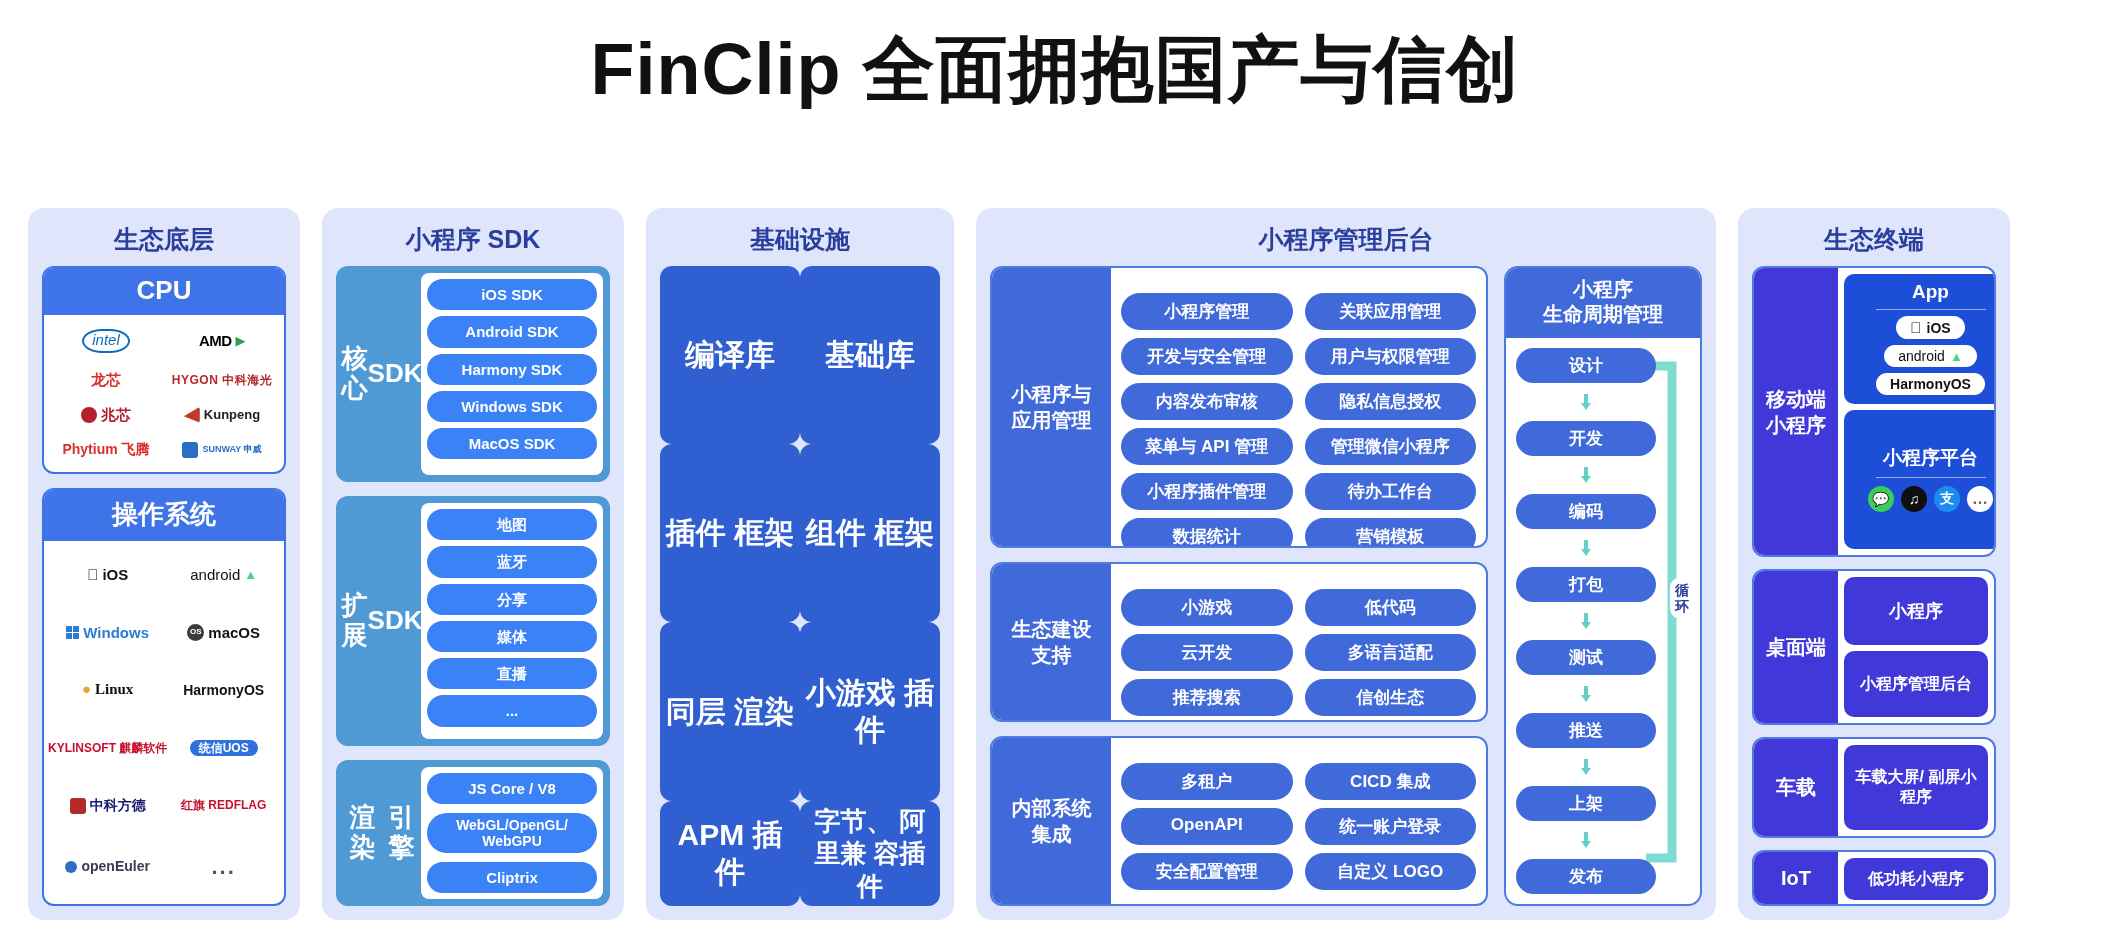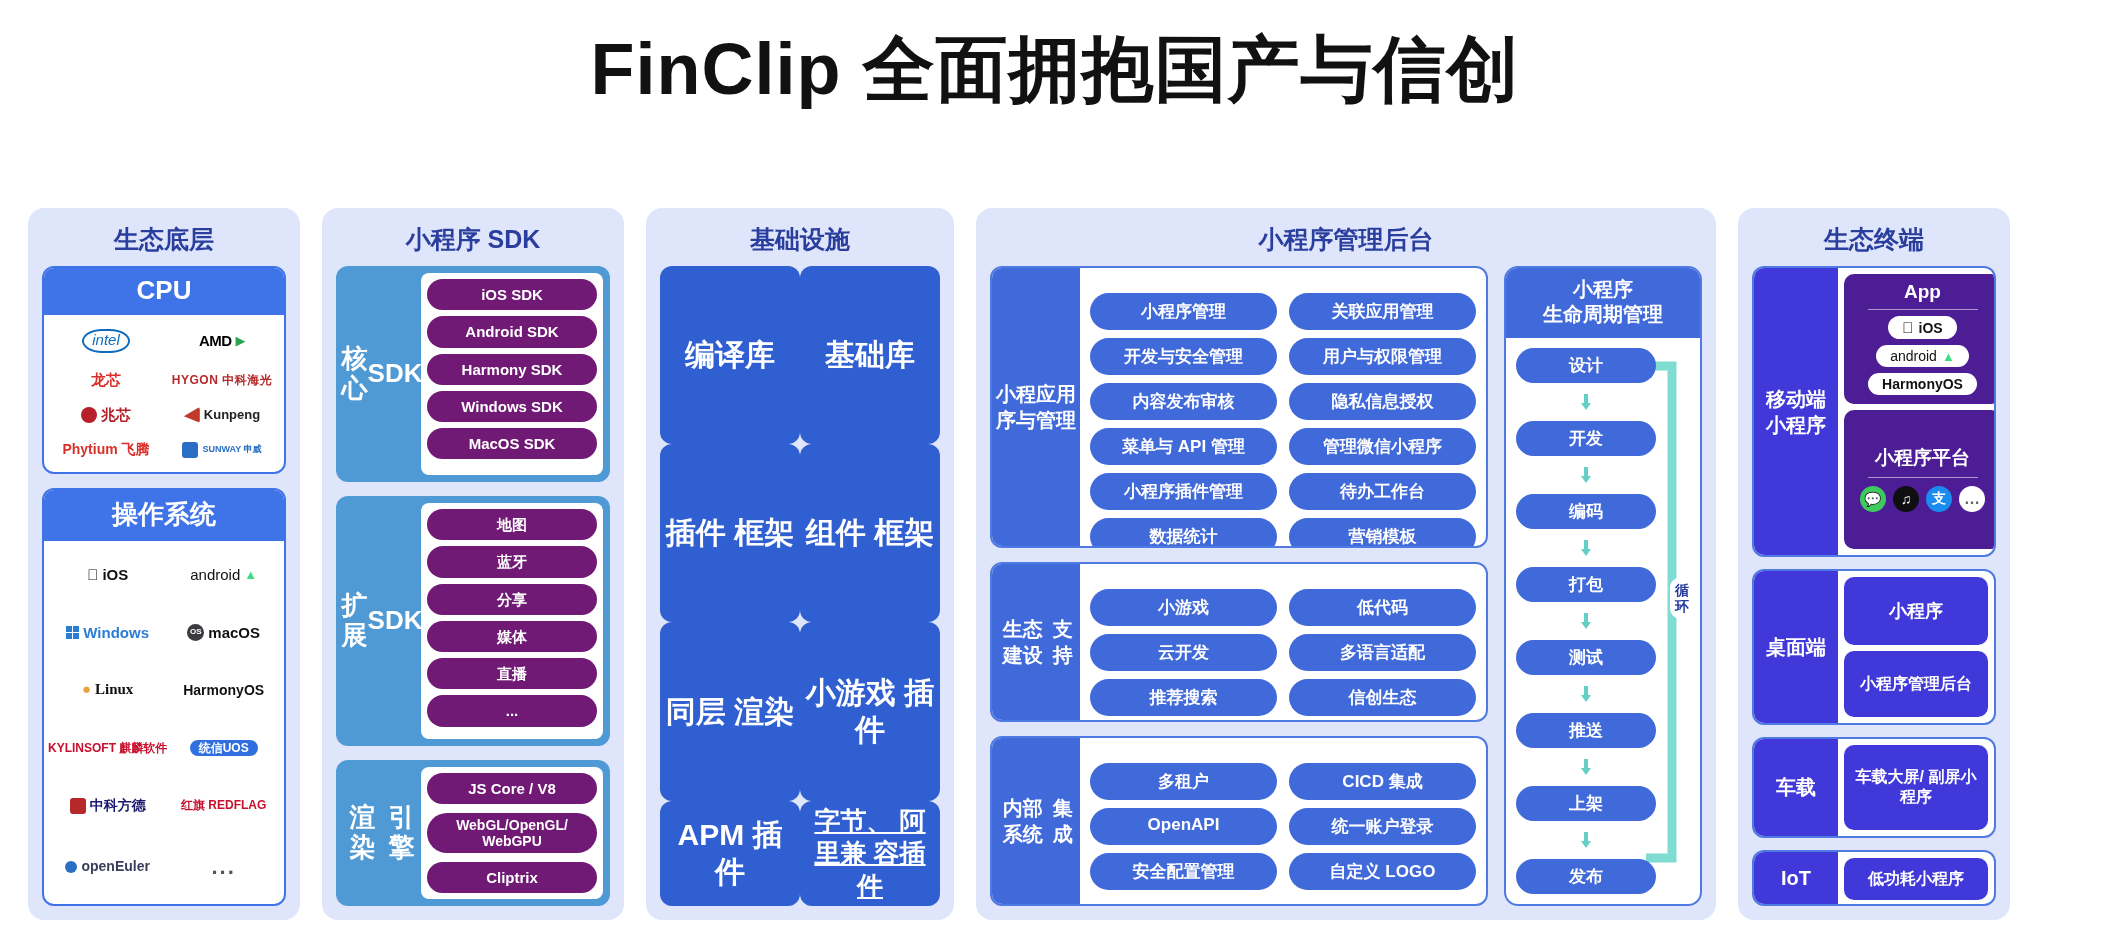--- a/index.html
+++ b/index.html
@@ -130,21 +130,21 @@
     line-height: 1.15;
     display: flex; 
     align-items: center; justify-content: center;
     text-align: center;
   }
   .sdk-items {
     flex: 1 1 auto; background:#ffffff; border-radius: 8px;
     padding: 6px 6px; display:flex; flex-direction:column; gap:6px;
   }
   .pill-sdk {
-    background:#701a75; color:#fff; border-radius: 999px;
+    background:#3b82f6; color:#fff; border-radius: 999px;
     text-align:center; font-weight:700; font-size:15px;
     padding: 7px 4px; line-height: 1.15;
   }
   .pill-sdk.two { padding: 4px 4px; font-size:14px; }
 
   
   .infra-grid {
     flex:1 1 auto; display:grid;
     grid-template-columns: 1fr 1fr;
     grid-template-rows: repeat(3, 1fr);
@@ -158,22 +158,22 @@
 
   
   .c4-body { flex-direction: row; gap: 16px; }
   .c4-left { flex: 1 1 auto; display:flex; flex-direction:column; gap: 14px; min-width:0; }
   .admin-block {
     background:#ffffff; border:2px solid #4f7ae4; border-radius:12px;
     display:flex; overflow:hidden; flex:none;
   }
   .admin-label {
     background:#4069d9; color:#fff; font-weight:800; font-size:20px;
-    width: 88px; flex:none; line-height:1.3;
-    display:flex; flex-direction:row; align-items:center; justify-content:center;
+    width: 119px; flex:none; line-height:1.3;
+    display:flex; flex-direction:column; align-items:center; justify-content:center;
     text-align:center; padding: 4px;
   }
   .admin-items { flex:1 1 auto; padding: 25px 10px; display:grid;
     grid-template-columns: 1fr 1fr; gap: 8px 12px; }
   .pill-admin {
     background:#4069d9; color:#fff; border-radius:999px;
     text-align:center; font-weight:700; font-size:17px;
     padding: 7px 4px; white-space:nowrap;
   }
 
@@ -214,21 +214,21 @@
     display:flex; overflow:hidden;
   }
   .term-label {
     background:#4038d9; color:#fff; font-weight:800; font-size:20px;
     width: 84px; flex:none; line-height:1.3;
     display:flex; flex-direction:column; align-items:center; justify-content:center;
     text-align:center; padding:4px;
   }
   .term-items { flex:1 1 auto; padding:6px; display:flex; flex-direction:column; gap:6px; }
   .term-card {
-    background:#4c1d95; border-radius:10px; padding:7px 16px 9px;
+    background:#1d4ed8; border-radius:10px; padding:7px 24px 9px;
     display:flex; flex-direction:column; align-items:center; gap:6px;
   }
   .term-card-title { color:#fff; font-weight:800; font-size:19px; }
   .term-rule { width: 88%; height:1px; background: rgba(255,255,255,.55); }
   .chip {
     background:#ffffff; border-radius:999px; color:#111;
     font-weight:700; font-size:14px; padding:3px 14px;
     display:flex; align-items:center; justify-content:center; gap:5px;
     white-space:nowrap;
   }
@@ -395,21 +395,21 @@
       <div class="col-title">基础设施</div>
       <div class="col-body">
         <div class="infra-grid">
           <div class="infra-tile">编译库</div>
           <div class="infra-tile">基础库</div>
           <div class="infra-tile">插件 框架</div>
           <div class="infra-tile">组件 框架</div>
           <div class="infra-tile">同层 渲染</div>
           <div class="infra-tile">小游戏 插件</div>
           <div class="infra-tile">APM 插件</div>
-          <div class="infra-tile" style="font-size:26px;text-decoration:underline;">字节、 阿里兼 容插件</div>
+          <div class="infra-tile" style="font-size:26px;">字节、 阿里兼 容插件</div>
         </div>
       </div>
     </div>
 
     <div class="col c4">
       <div class="col-title">小程序管理后台</div>
       <div class="col-body c4-body">
 
         <div class="c4-left">
 

